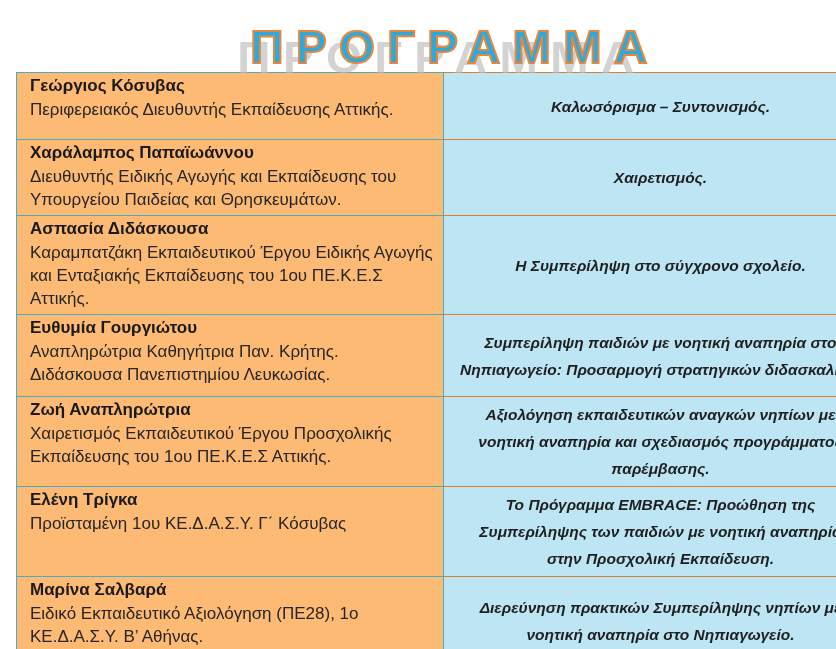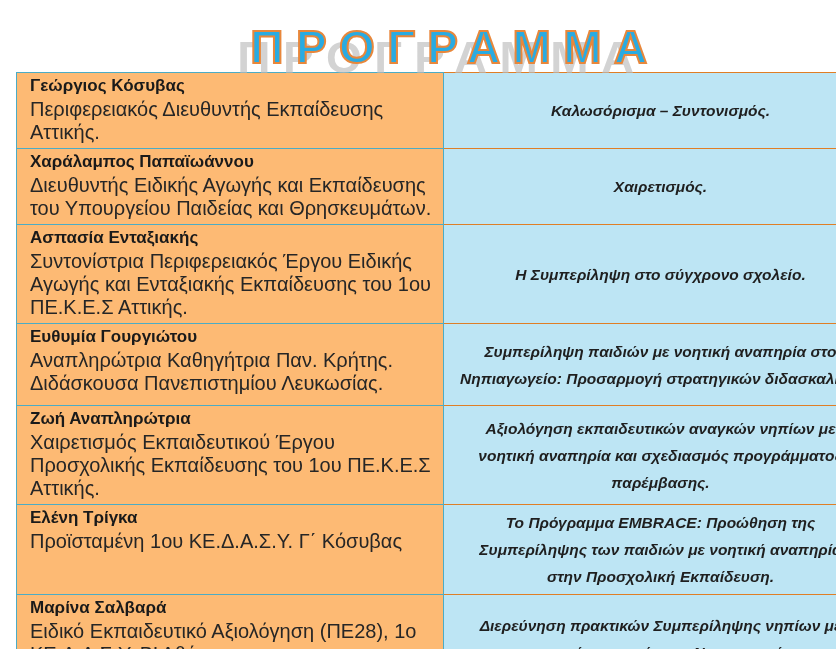--- a/index.html
+++ b/index.html
@@ -78,21 +78,21 @@
     vertical-align: middle;
     padding: 4px 16px;
   }
   .speaker-name {
     font-size: 17px;
     font-weight: bold;
     color: #1a1a1a;
     line-height: 24px;
   }
   .speaker-role {
-    font-size: 20px;
+    font-size: 17px;
     color: #262626;
     line-height: 23px;
     white-space: pre-line;
   }
   .topic-text {
     font-size: 15.5px;
     font-weight: bold;
     font-style: italic;
     color: #1f1f1f;
     line-height: 27px;
@@ -131,22 +131,22 @@
         <td class="speaker-cell">
           <div class="speaker-name">Χαράλαμπος Παπαϊωάννου</div>
           <div class="speaker-role">Διευθυντής Ειδικής Αγωγής και Εκπαίδευσης του Υπουργείου Παιδείας και Θρησκευμάτων.</div>
         </td>
         <td class="topic-cell">
           <div class="topic-text">Χαιρετισμός.</div>
         </td>
       </tr>
       <tr class="r2">
         <td class="speaker-cell">
-          <div class="speaker-name">Ασπασία Ενταξιακής</div>
-          <div class="speaker-role">Συντονίστρια Περιφερειακός Έργου Ειδικής Αγωγής και Ενταξιακής Εκπαίδευσης του 1ου ΠΕ.Κ.Ε.Σ Αττικής.</div>
+          <div class="speaker-name">Ασπασία Διδάσκουσα</div>
+          <div class="speaker-role">Καραμπατζάκη Εκπαιδευτικού Έργου Ειδικής Αγωγής και Ενταξιακής Εκπαίδευσης του 1ου ΠΕ.Κ.Ε.Σ Αττικής.</div>
         </td>
         <td class="topic-cell">
           <div class="topic-text">Η Συμπερίληψη στο σύγχρονο σχολείο.</div>
         </td>
       </tr>
       <tr class="r3">
         <td class="speaker-cell">
           <div class="speaker-name">Ευθυμία Γουργιώτου</div>
           <div class="speaker-role">Αναπληρώτρια Καθηγήτρια Παν. Κρήτης.
 Διδάσκουσα Πανεπιστημίου Λευκωσίας.</div>

